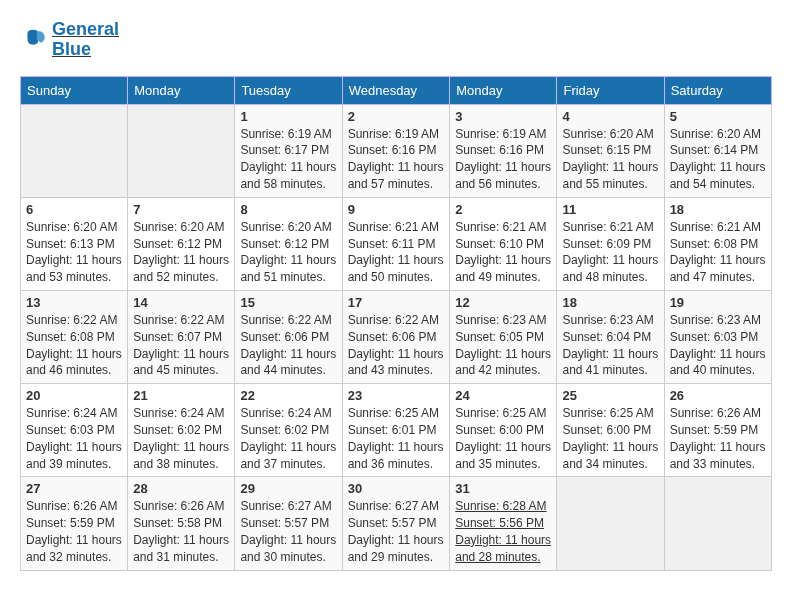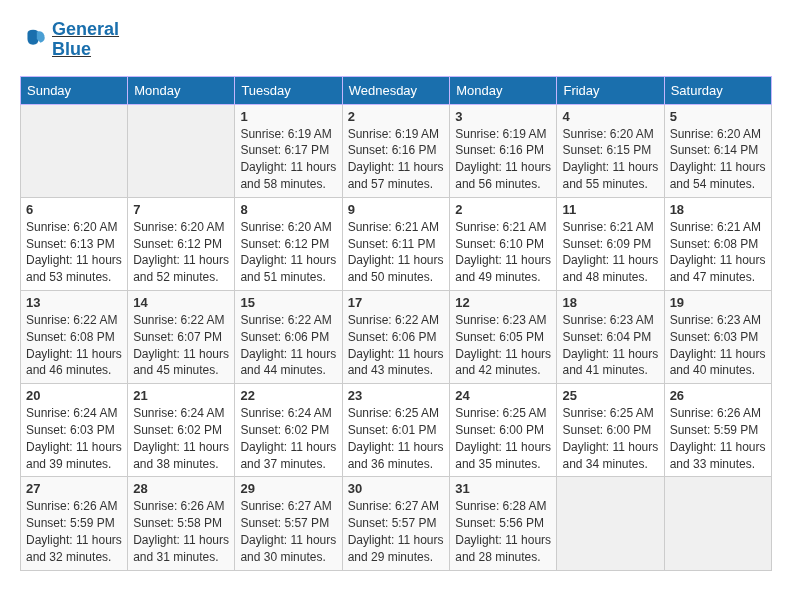--- a/index.html
+++ b/index.html
@@ -341,21 +341,21 @@
         </td>
         <td>
           <div class="day-number">30</div>
           <div class="day-info" style="white-space: pre-line;">Sunrise: 6:27 AM
 Sunset: 5:57 PM
 Daylight: 11 hours
 and 29 minutes.</div>
         </td>
         <td>
           <div class="day-number">31</div>
-          <div class="day-info" style="white-space: pre-line;">Sunrise: 6:28 AM
+          <div class="day-info" style="white-space: pre-line; text-decoration: underline;">Sunrise: 6:28 AM
 Sunset: 5:56 PM
 Daylight: 11 hours
 and 28 minutes.</div>
         </td>
         <td class="empty-cell"></td>
         <td class="empty-cell"></td>
       </tr>
     </tbody>
 </table>
 

